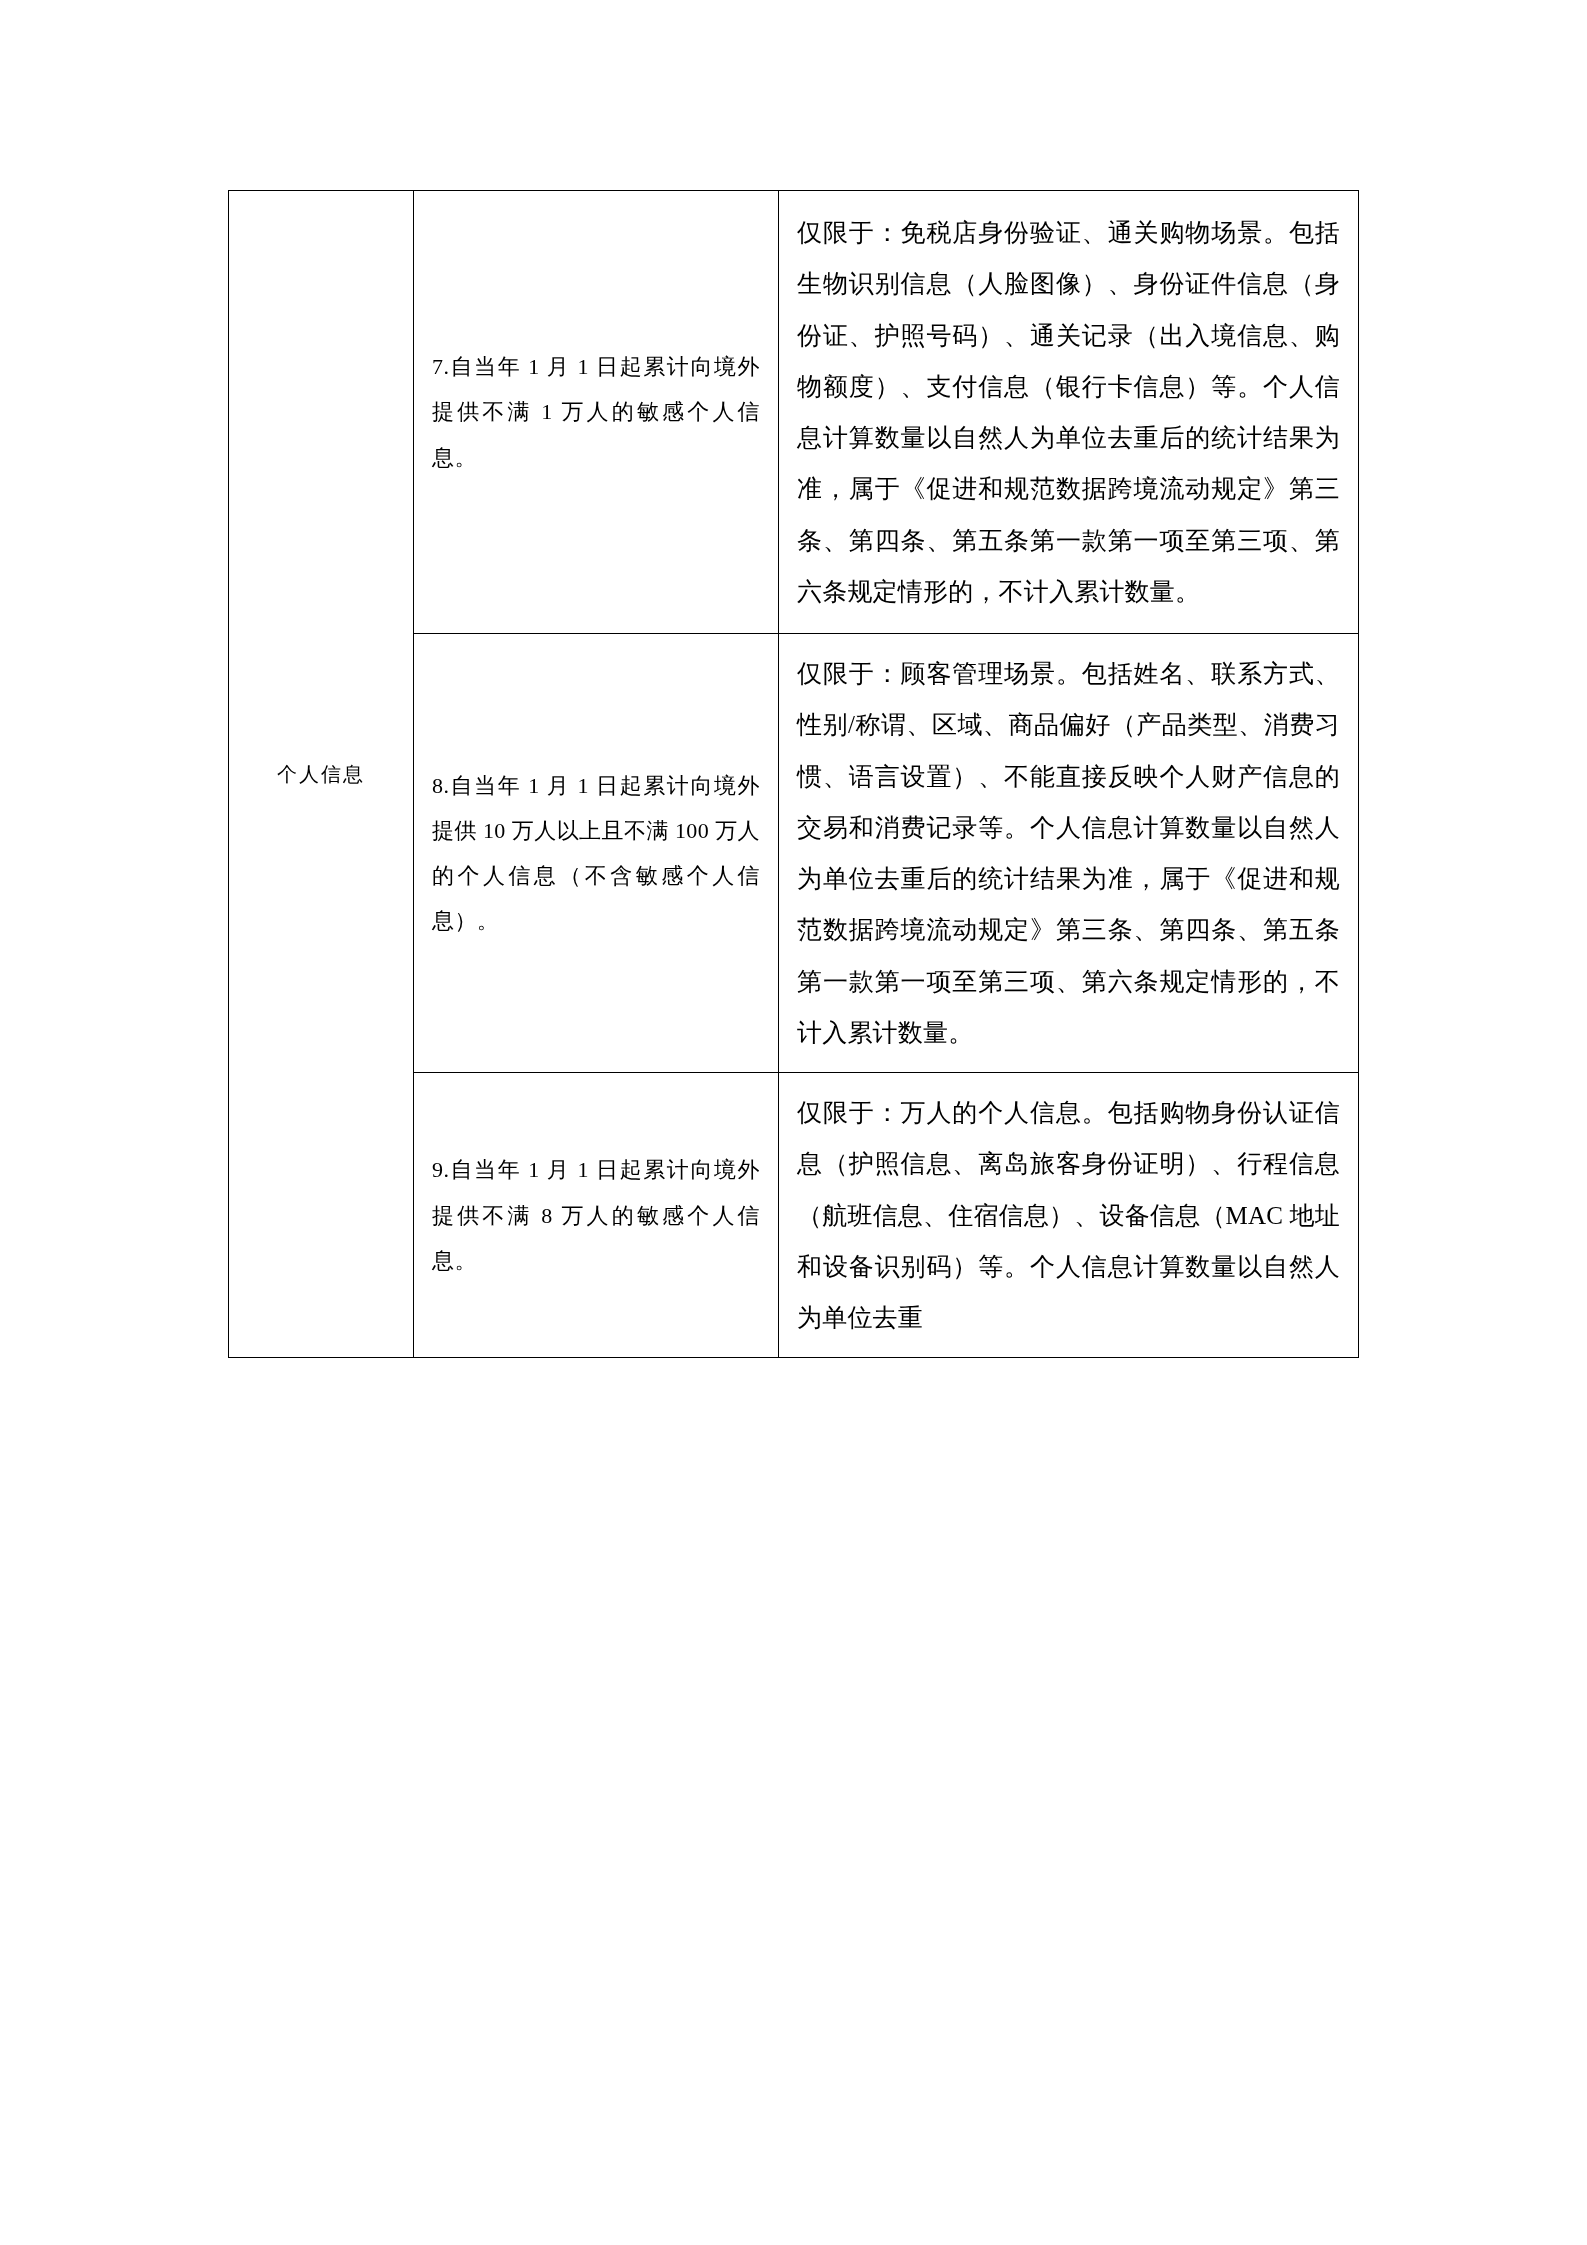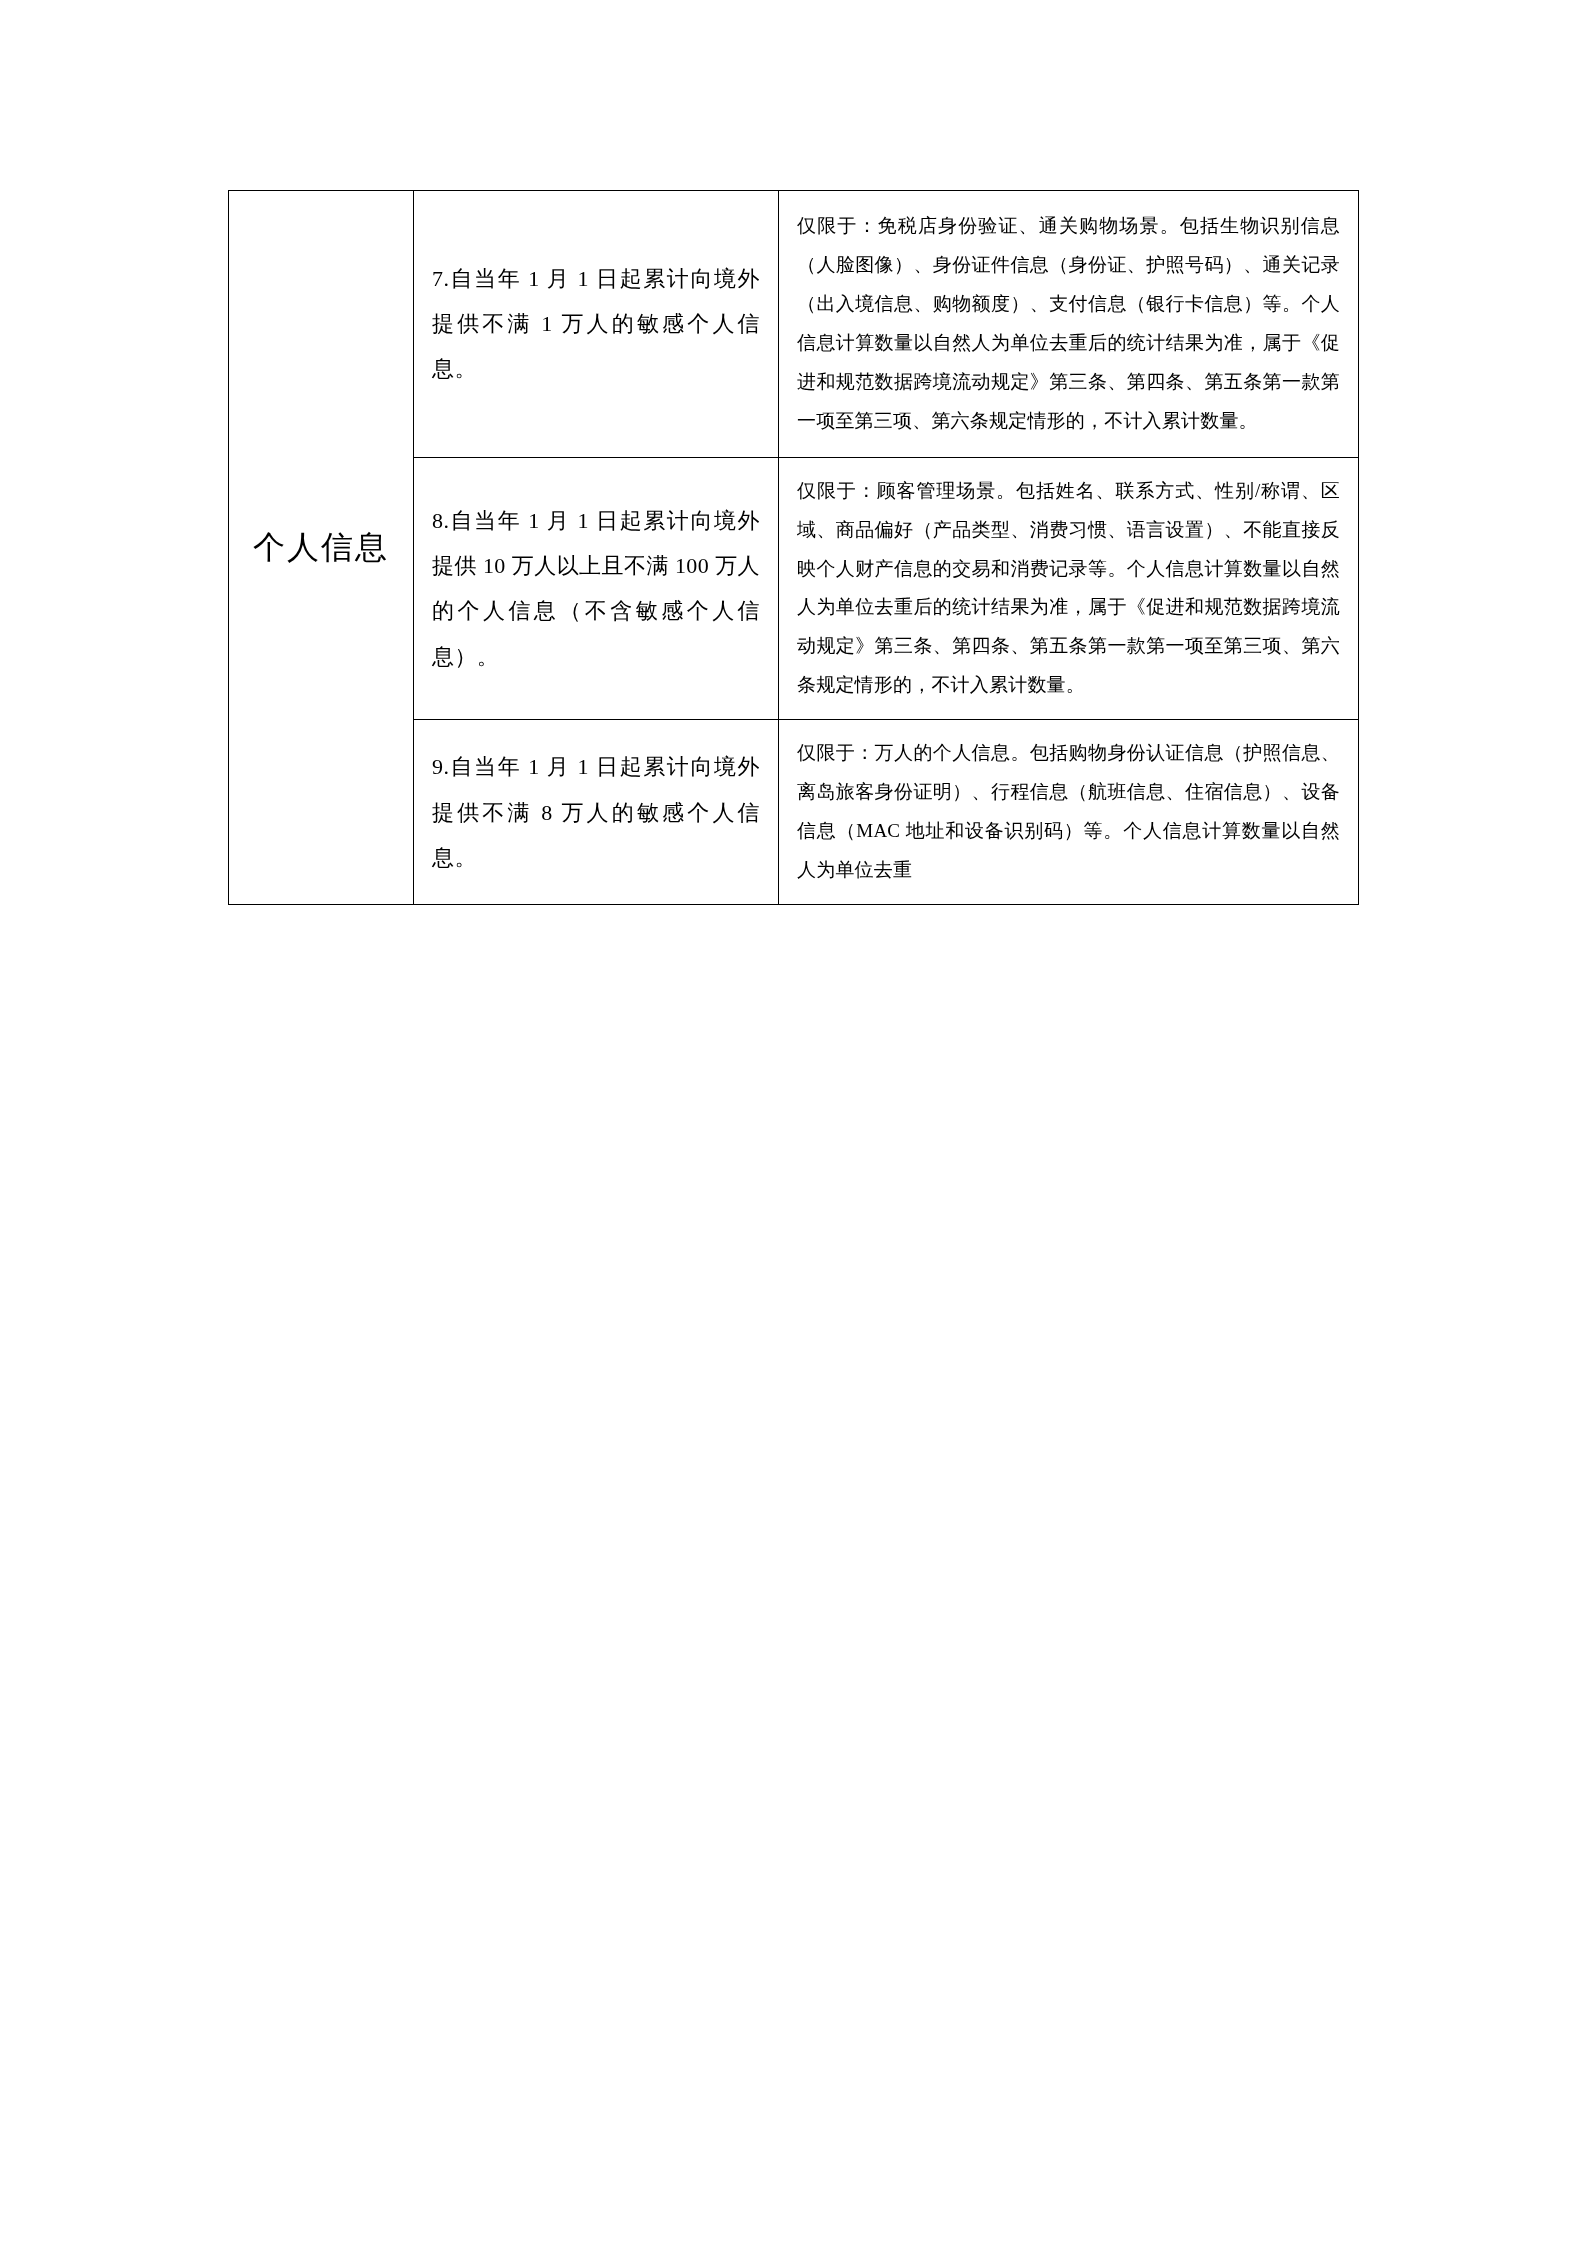--- a/index.html
+++ b/index.html
@@ -42,32 +42,32 @@
   .cell-inner {
     padding: 14px 18px 14px 18px;
     font-size: 25px;
     line-height: 2.05;
     letter-spacing: 0.4px;
     text-align: justify;
     text-justify: inter-ideograph;
   }
   .cell-category {
     text-align: center;
-    font-size: 32px;
+    font-size: 20px;
     letter-spacing: 2px;
     line-height: 1.6;
     padding: 10px;
   }
   .cell-item {
     font-size: 22px;
     line-height: 2.05;
     letter-spacing: 0.4px;
   }
   .cell-desc {
-    font-size: 19px;
+    font-size: 25px;
     line-height: 2.05;
     letter-spacing: 0.2px;
   }
   .row-1 .cell-inner { padding-top: 16px; padding-bottom: 16px; }
   .clip-bottom {
     overflow: hidden;
   }
 </style>
 </head>
 <body>

